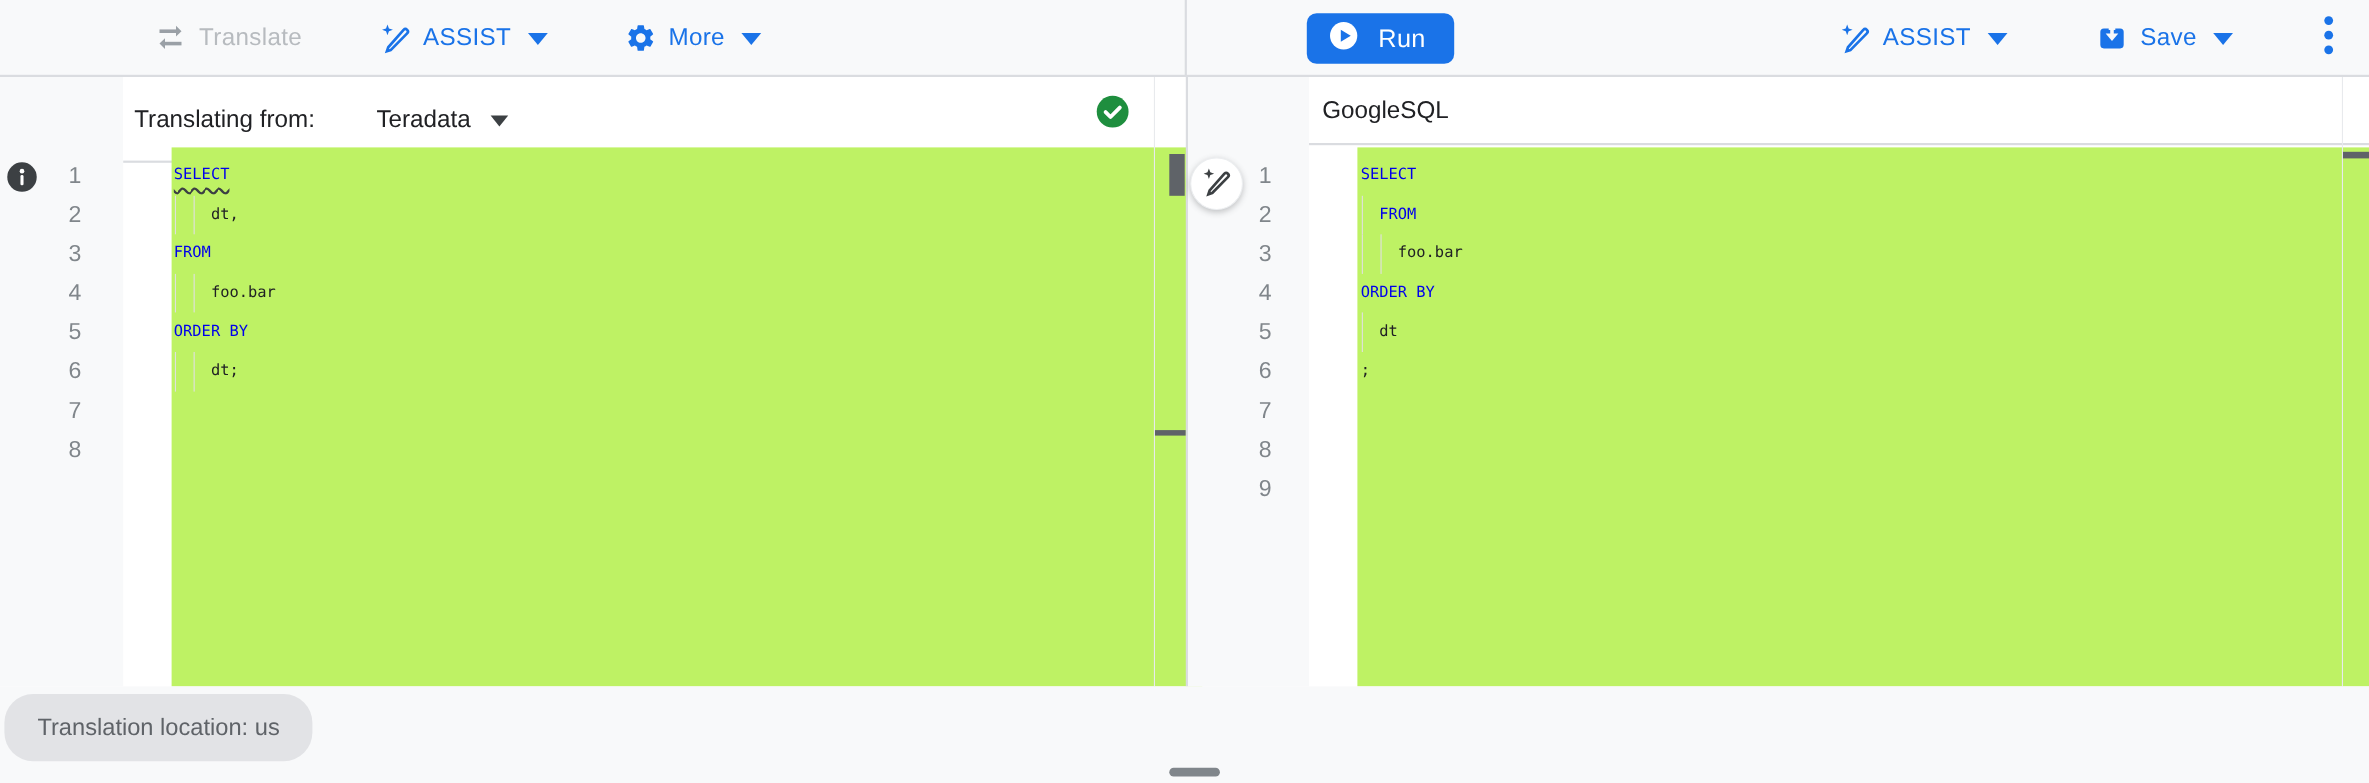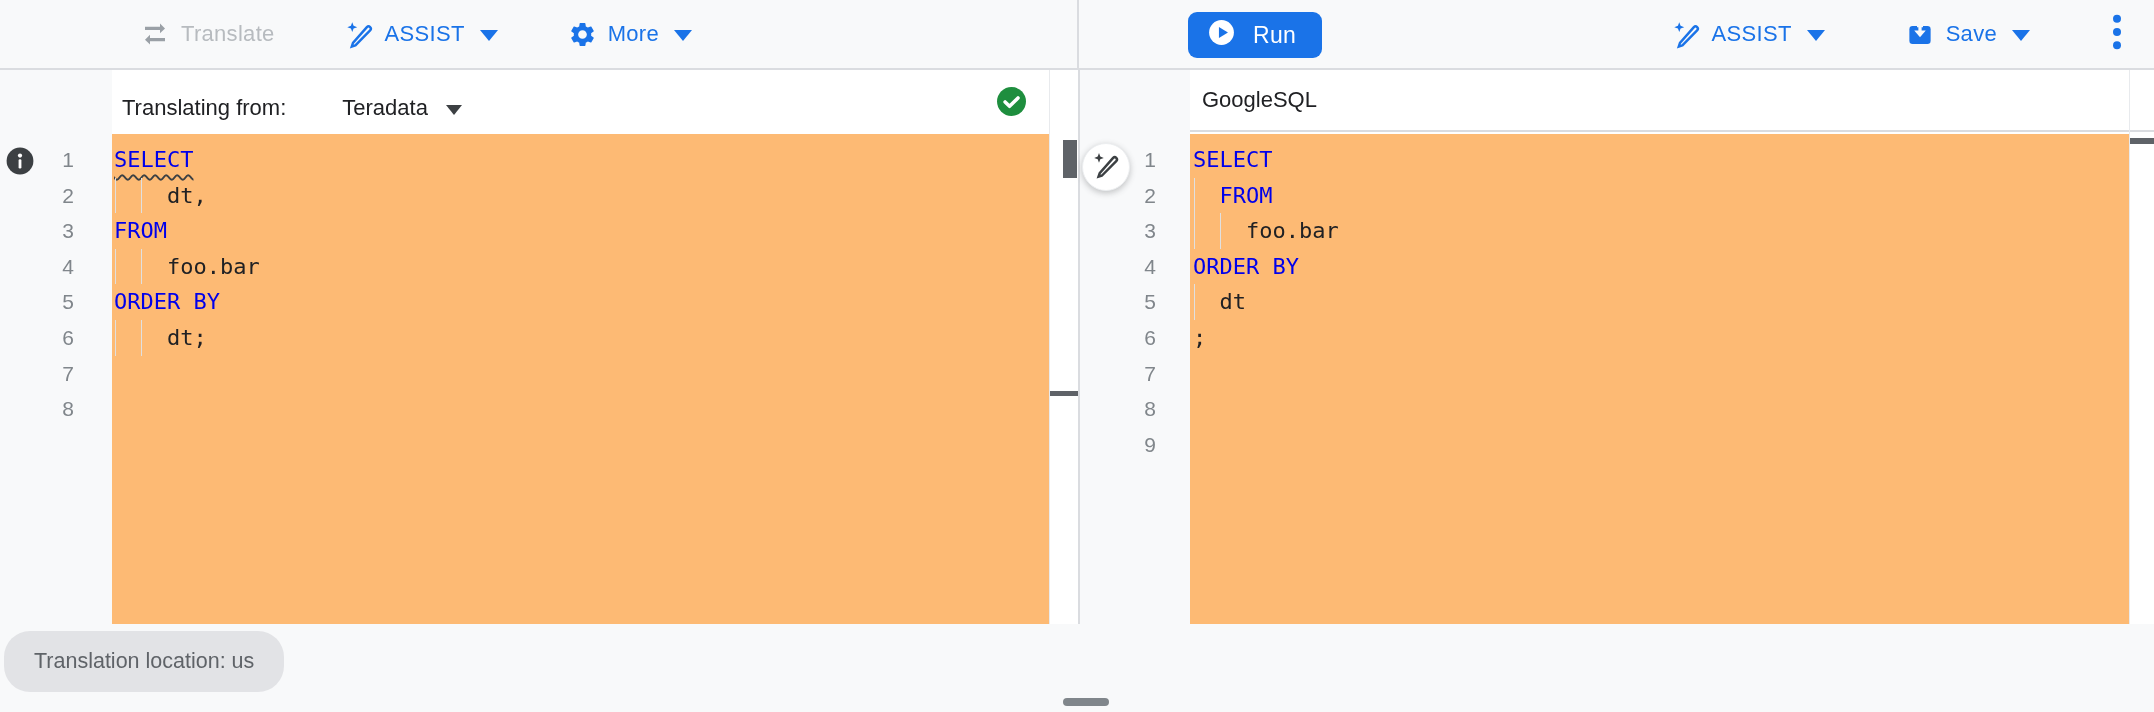--- a/index.html
+++ b/index.html
@@ -38,21 +38,21 @@
   .hdr-right{left:1190px;top:70px;width:964px;height:62px;padding-left:12px;box-sizing:border-box;}
   .dialect{display:flex;align-items:center;gap:14px;margin-left:56px;cursor:pointer;}
   .dialect .caret{border-left-width:8px;border-right-width:8px;border-top-width:10px;color:#3c4043;margin-top:4px;}
   .hdr-status{position:absolute;right:23px;top:16px;}
 
   .nums{box-sizing:border-box;padding-top:8px;text-align:right;color:#80868b;font-size:21px;}
   .nums-left{left:0;top:134px;width:74px;height:490px;}
   .nums-right{left:1080px;top:134px;width:76px;height:490px;}
   .ln{height:35.6px;line-height:35.6px;}
 
-  .code{background:#fdba74;box-sizing:border-box;padding-top:8px;font-family:"DejaVu Sans Mono",monospace;font-size:22px;cursor:text;}
+  .code{background:#bef264;box-sizing:border-box;padding-top:8px;font-family:"DejaVu Sans Mono",monospace;font-size:14px;cursor:text;margin-left:44px;}
   .code-left{left:112px;top:134px;width:937px;height:490px;padding-left:2px;}
   .code-right{left:1190px;top:134px;width:939px;height:490px;padding-left:3px;}
   .cl{position:relative;height:35.6px;line-height:35.6px;white-space:pre;}
   .kw{color:var(--kw);}
   .pl{color:#202124;}
   .squiggle{text-decoration-line:underline;text-decoration-style:wavy;text-decoration-color:#3c4043;text-decoration-thickness:2px;text-underline-offset:7px;}
   .guide{position:absolute;top:0;bottom:0;width:1px;background:#e0e0e0;}
 
   .info-badge{left:6px;top:147px;}
 

